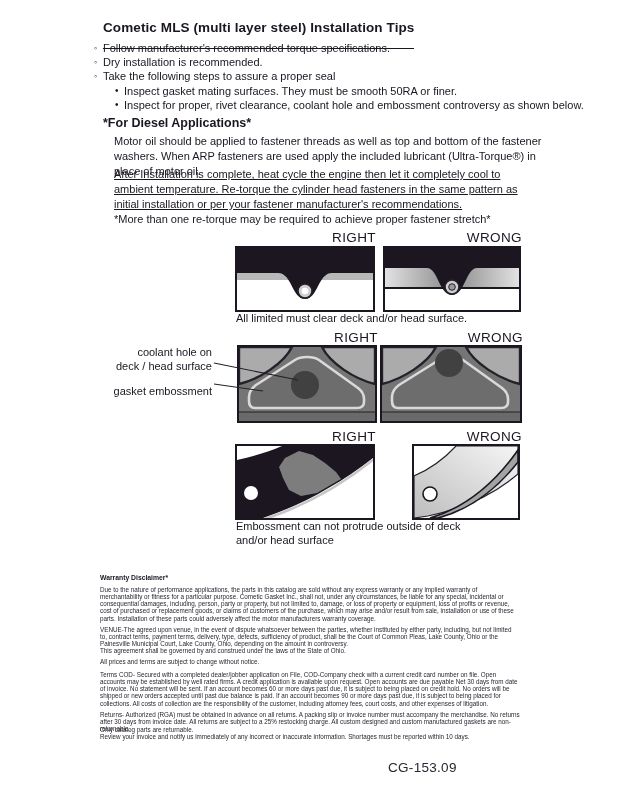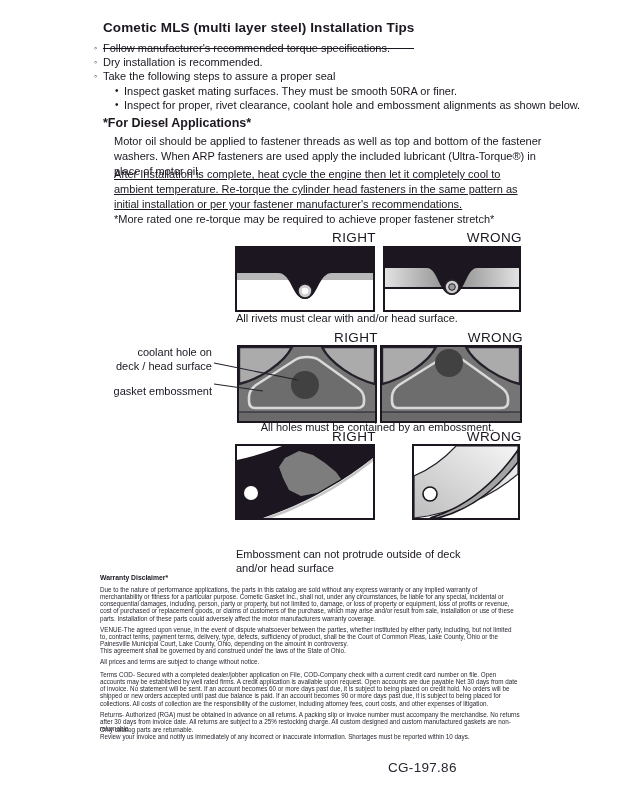--- a/index.html
+++ b/index.html
@@ -53,28 +53,28 @@
     <div class="brow">
       <span class="bmark">◦</span>
       <span>Take the following steps to assure a proper seal</span>
     </div>
     <div class="brow sub">
       <span class="bmark">•</span>
       <span>Inspect gasket mating surfaces.  They must be smooth 50RA or finer.</span>
     </div>
     <div class="brow sub">
       <span class="bmark">•</span>
-      <span>Inspect for proper, rivet clearance, coolant hole and embossment alignments as shown below.</span>
+      <span>Inspect for proper, rivet clearance, coolant hole and embossment controversy as shown below.</span>
     </div>
   </div>
 
   <div class="abs h2">*For Diesel Applications*</div>
   <div class="abs para p1">Motor oil should be applied to fastener threads as well as top and bottom of the fastener washers. When ARP fasteners are used apply the included lubricant (Ultra-Torque®) in place of motor oil.</div>
   <div class="abs para p2">After Installation is complete, heat cycle the engine then let it completely cool to ambient temperature. Re-torque the cylinder head fasteners in the same pattern as initial installation or per your fastener manufacturer's recommendations.</div>
-  <div class="abs para p3">*More rated one re-torque may be required to achieve proper fastener stretch*</div>
+  <div class="abs para p3">*More than one re-torque may be required to achieve proper fastener stretch*</div>
 
   <div class="abs dlabel" style="left:235px;top:230px;width:141px;">RIGHT</div>
   <div class="abs dlabel" style="left:383px;top:230px;width:139px;">WRONG</div>
 
   <div class="abs dbox" style="left:235px;top:246px;">
     <svg width="136" height="62" viewBox="0 0 136 62">
       <rect width="136" height="62" fill="#ffffff"></rect>
       <rect x="0" y="25" width="136" height="7" fill="#b8b8b8"></rect>
       <path d="M0,0 H136 V25 H95 C81,25 81,51 68,51 C55,51 55,25 41,25 H0 Z" fill="#1b1620"></path>
       <circle cx="68" cy="43" r="7" fill="#cfcfcf" stroke="#26202b" stroke-width="1.6"></circle>
@@ -95,21 +95,21 @@
       </defs>
       <rect width="134" height="62" fill="#ffffff"></rect>
       <rect x="0" y="20" width="67" height="20" fill="url(#gL)"></rect>
       <rect x="67" y="20" width="67" height="20" fill="url(#gR)"></rect>
       <path d="M0,0 H134 V20 H92 C81,20 80,47 67,47 C54,47 53,20 42,20 H0 Z" fill="#1b1620"></path>
       <line x1="0" y1="40" x2="134" y2="40" stroke="#1b1620" stroke-width="1.8"></line>
       <circle cx="67" cy="39" r="7" fill="#cfcfcf" stroke="#26202b" stroke-width="1.6"></circle>
       <circle cx="67" cy="39" r="3.3" fill="#9a9a9a" stroke="#26202b" stroke-width="1"></circle>
     </svg>
   </div>
-  <div class="abs caption" style="left:236px;top:312px;">All rivets must clear with and/or head surface.</div>
+  <div class="abs caption" style="left:236px;top:312px;">All limited must clear deck and/or head surface.</div>
 
   <div class="abs dlabel" style="left:237px;top:330px;width:141px;">RIGHT</div>
   <div class="abs dlabel" style="left:380px;top:330px;width:143px;">WRONG</div>
 
   <div class="abs leader-label" style="top:346px;text-align:right;">coolant hole on
 deck / head surface</div>
   <div class="abs leader-label" style="top:377px;margin-top:8px;">gasket embossment</div>
 
   <div class="abs dbox" style="left:237px;top:345px;">
     <svg width="136" height="74" viewBox="0 0 136 74">
@@ -126,21 +126,20 @@
     <svg width="138" height="74" viewBox="0 0 138 74">
       <rect width="138" height="74" fill="#757575"></rect>
       <path d="M0,0 H54 C46,16 21,32 0,37 Z" fill="#ababab" stroke="#26202b" stroke-width="2.4" stroke-linejoin="round"></path>
       <path d="M138,0 H84 C92,16 117,32 138,37 Z" fill="#ababab" stroke="#26202b" stroke-width="2.4" stroke-linejoin="round"></path>
       <rect x="0" y="65" width="138" height="9" fill="#6a6a6a"></rect>
       <line x1="0" y1="65" x2="138" y2="65" stroke="#3a3a42" stroke-width="1.6"></line>
       <path d="M16,61 C12,61 10,58 10,54 L10,50 C10,45 13,41 17,38 L57,13 C63,9 75,9 81,13 L120,41 C124,44 126,48 126,52 L126,55 C126,59 123,61 119,61 Z" fill="#6d6d6d" stroke="#d9d9d9" stroke-width="2.6" stroke-linejoin="round"></path>
       <circle cx="67" cy="16" r="14" fill="#414141"></circle>
     </svg>
   </div>
-  <div class="abs caption" style="left:237px;top:421px;width:281px;text-align:center;">All holes must be contained by an embossment.</div>
 
   <div class="abs dlabel" style="left:235px;top:429px;width:141px;">RIGHT</div>
   <div class="abs dlabel" style="left:412px;top:429px;width:110px;">WRONG</div>
 
   <div class="abs dbox" style="left:235px;top:444px;">
     <svg width="136" height="72" viewBox="0 0 136 72">
       <rect width="136" height="72" fill="#ffffff"></rect>
       <path d="M45,0 H136 V12 C100,40 62,60 26,72 H0 V14 C17,10 32,6 45,0 Z" fill="#1b1620"></path>
       <path d="M28,73 C64,61 102,41 137,13" stroke="#c6c6c6" stroke-width="2.6" fill="none"></path>
       <path d="M48,12 L62,5 L76,9 L88,17 L99,26 L104,33 L92,40 L80,47 L64,50 L52,44 L46,32 L42,21 Z" fill="#7d7d7d"></path>
@@ -154,33 +153,33 @@
           <stop offset="0" stop-color="#bdbdbd"></stop>
             <stop offset="1" stop-color="#f5f5f5"></stop>
         </linearGradient>
       </defs>
       <rect width="104" height="72" fill="#ffffff"></rect>
       <path d="M42,0 H104 V28 C78,50 48,63 14,70 L0,72 V30 C16,23 30,13 42,0 Z" fill="url(#gw)" stroke="#26202b" stroke-width="1.2"></path>
       <path d="M16,72 C50,62 80,38 104,4 L104,16 C82,44 54,64 24,72 Z" fill="#a3a3a3" stroke="#1b1620" stroke-width="1.6"></path>
       <circle cx="16" cy="48" r="7" fill="#ffffff" stroke="#1b1620" stroke-width="1.6"></circle>
     </svg>
   </div>
-  <div class="abs caption" style="left:236px;top:520px;width:240px;margin-top:28px;">Embossment can not protrude outside of deck
+  <div class="abs caption" style="left:236px;top:520px;width:240px;">Embossment can not protrude outside of deck
 and/or head surface</div>
 
   <svg class="abs overlay" width="618" height="800">
     <line x1="214" y1="363" x2="298" y2="380" stroke="#26202b" stroke-width="1.1"></line>
     <line x1="214" y1="384" x2="263" y2="391" stroke="#26202b" stroke-width="1.1"></line>
   </svg>
 
   <div class="abs fineh">Warranty Disclaimer*</div>
   <div class="abs fine f1">Due to the nature of performance applications, the parts in this catalog are sold without any express warranty or any implied warranty of merchantability or fitness for a particular purpose.  Cometic Gasket Inc., shall not, under any circumstances, be liable for any special, incidental or consequential damages, including, person, party or property, but not limited to, damage, or loss of property or equipment, loss of profits or revenue, cost of purchased or replacement goods, or claims of customers of the purchase, which may arise and/or result from sale, installation or use of these parts.  Installation of these parts could adversely affect the motor manufacturers warranty coverage.</div>
   <div class="abs fine f2">VENUE-The agreed upon venue, in the event of dispute whatsoever between the parties, whether instituted by either party, including, but not limited to, contract terms, payment terms, delivery, type, defects, sufficiency of product, shall be the Court of Common Pleas, Lake County, Ohio or the Painesville Municipal Court, Lake County, Ohio, depending on the amount in controversy.
 This agreement shall be governed by and construed under the laws of the State of Ohio.</div>
   <div class="abs fine f3">All prices and terms are subject to change without notice.</div>
   <div class="abs fine f4">Terms COD- Secured with a completed dealer/jobber application on File, COD-Company check with a current credit card number on file.  Open accounts may be established by well rated firms.  A credit application is available upon request.  Open accounts are due payable Net 30 days from date of invoice.  No statement will be sent.  If an account becomes 60 or more days past due, it is subject to being placed on credit hold.  No orders will be shipped or new orders accepted until past due balance is paid.  If an account becomes 90 or more days past due, it is subject to being placed for collections.  All costs of collection are the responsibility of the customer, including attorney fees, court costs, and other expenses of litigation.</div>
   <div class="abs fine f5">Returns- Authorized (RGA) must be obtained in advance on all returns.  A packing slip or invoice number must accompany the merchandise.  No returns after 30 days from invoice date.  All returns are subject to a 25% restocking charge.  All custom designed and custom manufactured gaskets are non-returnable.</div>
   <div class="abs fine f6">Only catalog parts are returnable.
 Review your invoice and notify us immediately of any incorrect or inaccurate information.  Shortages must be reported within 10 days.</div>
 
-  <div class="abs footer">CG-197.86</div>
+  <div class="abs footer">CG-153.09</div>
 
 </div>
 
 </body></html>

